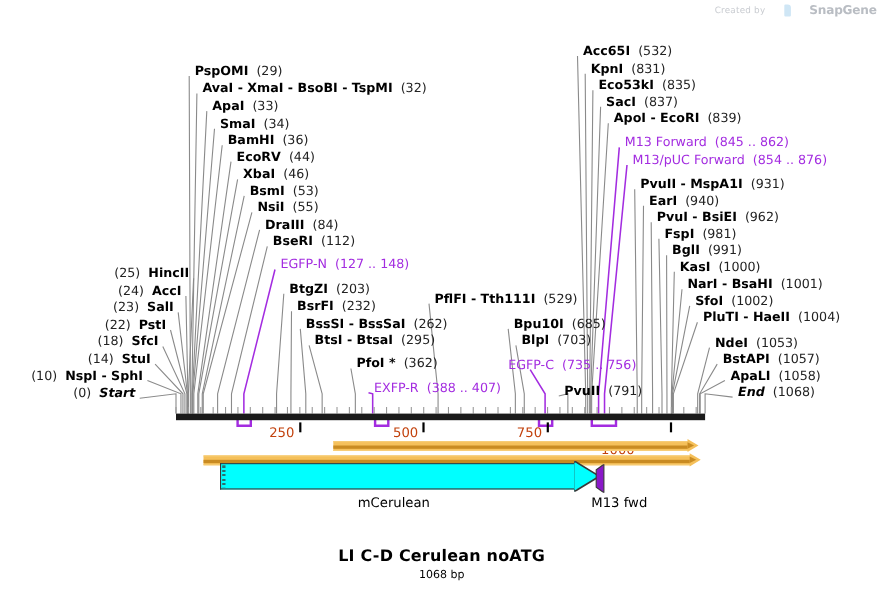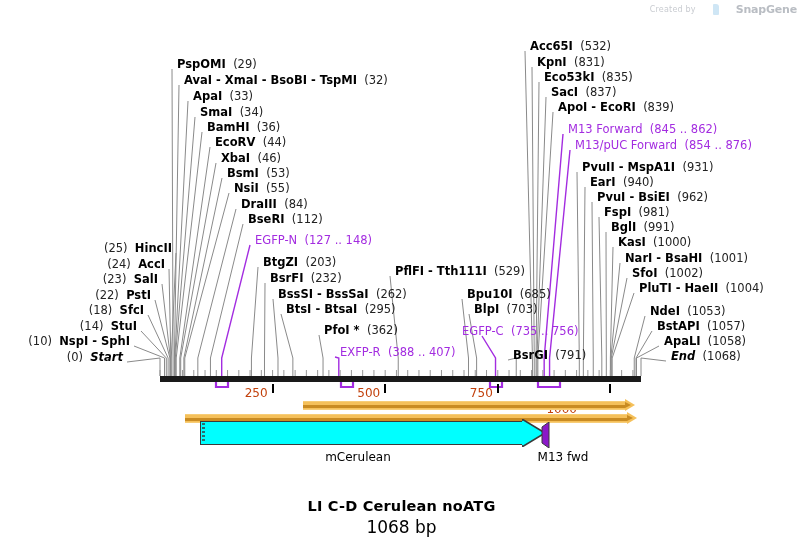--- a/index.html
+++ b/index.html
@@ -111,21 +111,21 @@
     transform:translateX(-50%);
   }
 
   
   .title{
     position:absolute;width:803px;text-align:center;
     font-size:14.5px;font-weight:bold;color:#000;letter-spacing:.2px;
   }
   .subtitle{
     position:absolute;width:803px;text-align:center;
-    font-size:17px;color:#000;
+    font-size:10px;color:#000;
   }
 </style>
 </head>
 <body>
 
 <div id="map">
 
   <div class="watermark">
     <span>Created by</span>
     <span class="wm-mark"></span>
@@ -257,21 +257,21 @@
       <div class="lbl" style="top: 256px; left: 263px;"><span class="nm">BtgZI</span>&nbsp;&nbsp;<span class="pos">(203)</span></div>
       <div class="lbl" style="top: 272px; left: 270px;"><span class="nm">BsrFI</span>&nbsp;&nbsp;<span class="pos">(232)</span></div>
       <div class="lbl" style="top: 288px; left: 278px;"><span class="nm">BssSI  -  BssSaI</span>&nbsp;&nbsp;<span class="pos">(262)</span></div>
       <div class="lbl" style="top: 303px; left: 286px;"><span class="nm">BtsI  -  BtsaI</span>&nbsp;&nbsp;<span class="pos">(295)</span></div>
       <div class="lbl" style="top: 324px; left: 324px;"><span class="nm">PfoI *</span>&nbsp;&nbsp;<span class="pos">(362)</span></div>
       <div class="lbl purple" style="top: 346px; left: 340px;"><span class="nm">EXFP-R</span>&nbsp;&nbsp;<span class="pos">(388 .. 407)</span></div>
       <div class="lbl" style="top: 265px; left: 395px;"><span class="nm">PflFI  -  Tth111I</span>&nbsp;&nbsp;<span class="pos">(529)</span></div>
       <div class="lbl" style="top: 288px; left: 467px;"><span class="nm">Bpu10I</span>&nbsp;&nbsp;<span class="pos">(685)</span></div>
       <div class="lbl" style="top: 303px; left: 474px;"><span class="nm">BlpI</span>&nbsp;&nbsp;<span class="pos">(703)</span></div>
       <div class="lbl purple" style="top: 325px; left: 462px;"><span class="nm">EGFP-C</span>&nbsp;&nbsp;<span class="pos">(735 .. 756)</span></div>
-      <div class="lbl" style="top: 349px; left: 513px;"><span class="nm">BsrGI</span>&nbsp;&nbsp;<span class="pos">(791)</span></div>
+      <div class="lbl" style="top: 349px; left: 513px;"><span class="nm">PvuII</span>&nbsp;&nbsp;<span class="pos">(791)</span></div>
       <div class="lbl" style="top: 40px; left: 530px;"><span class="nm">Acc65I</span>&nbsp;&nbsp;<span class="pos">(532)</span></div>
       <div class="lbl" style="top: 56px; left: 537px;"><span class="nm">KpnI</span>&nbsp;&nbsp;<span class="pos">(831)</span></div>
       <div class="lbl" style="top: 71px; left: 544px;"><span class="nm">Eco53kI</span>&nbsp;&nbsp;<span class="pos">(835)</span></div>
       <div class="lbl" style="top: 86px; left: 551px;"><span class="nm">SacI</span>&nbsp;&nbsp;<span class="pos">(837)</span></div>
       <div class="lbl" style="top: 101px; left: 558px;"><span class="nm">ApoI  -  EcoRI</span>&nbsp;&nbsp;<span class="pos">(839)</span></div>
       <div class="lbl purple" style="top: 123px; left: 568px;"><span class="nm">M13 Forward</span>&nbsp;&nbsp;<span class="pos">(845 .. 862)</span></div>
       <div class="lbl purple" style="top: 139px; left: 575px;"><span class="nm">M13/pUC Forward</span>&nbsp;&nbsp;<span class="pos">(854 .. 876)</span></div>
       <div class="lbl" style="top: 161px; left: 582px;"><span class="nm">PvuII  -  MspA1I</span>&nbsp;&nbsp;<span class="pos">(931)</span></div>
       <div class="lbl" style="top: 176px; left: 590px;"><span class="nm">EarI</span>&nbsp;&nbsp;<span class="pos">(940)</span></div>
       <div class="lbl" style="top: 191px; left: 597px;"><span class="nm">PvuI  -  BsiEI</span>&nbsp;&nbsp;<span class="pos">(962)</span></div>

